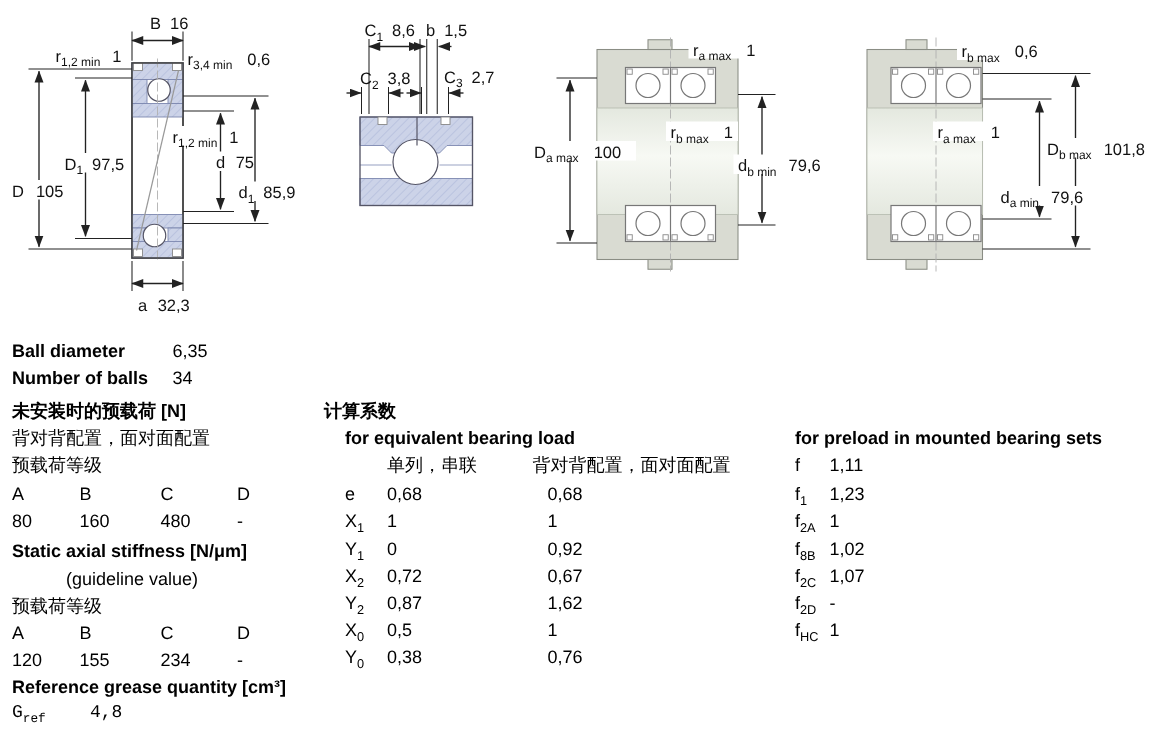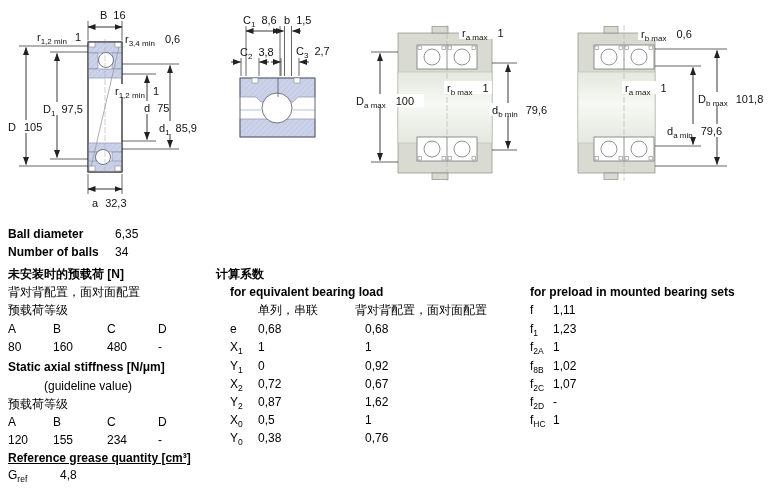--- a/index.html
+++ b/index.html
@@ -278,22 +278,22 @@
   </div>
   <div class="abs cells" style="left:8px;top:434px;width:200px;">
     <span class="c0">120</span>
     <span class="c1">155</span>
     <span class="c2">234</span>
     <span class="c3">-</span>
   </div>
 </div>
 
 <div>
-  <div class="abs b" style="left:8px;top:452px;text-decoration:underline;">Reference grease quantity [cm³]</div>
-  <div class="abs" style="left:8px;top:469px;">
+  <div class="abs b" style="left:8px;top:452px;">Reference grease quantity [cm³]</div>
+  <div class="abs" style="left:8px;top:469px;font-family:Liberation Mono, monospace;">
     <span><span>G</span><sub>ref</sub></span>
     <span style="position:absolute;left:52px;top:0;">4,8</span>
   </div>
 </div>
 
 <div>
   <div class="abs b" style="left:216px;top:268px;">计算系数</div>
   <div class="abs b" style="left:230px;top:286px;">for equivalent bearing load</div>
   <div class="abs" style="left:230px;top:304px;width:290px;">
     <span class="m-h1">单列，串联</span>

